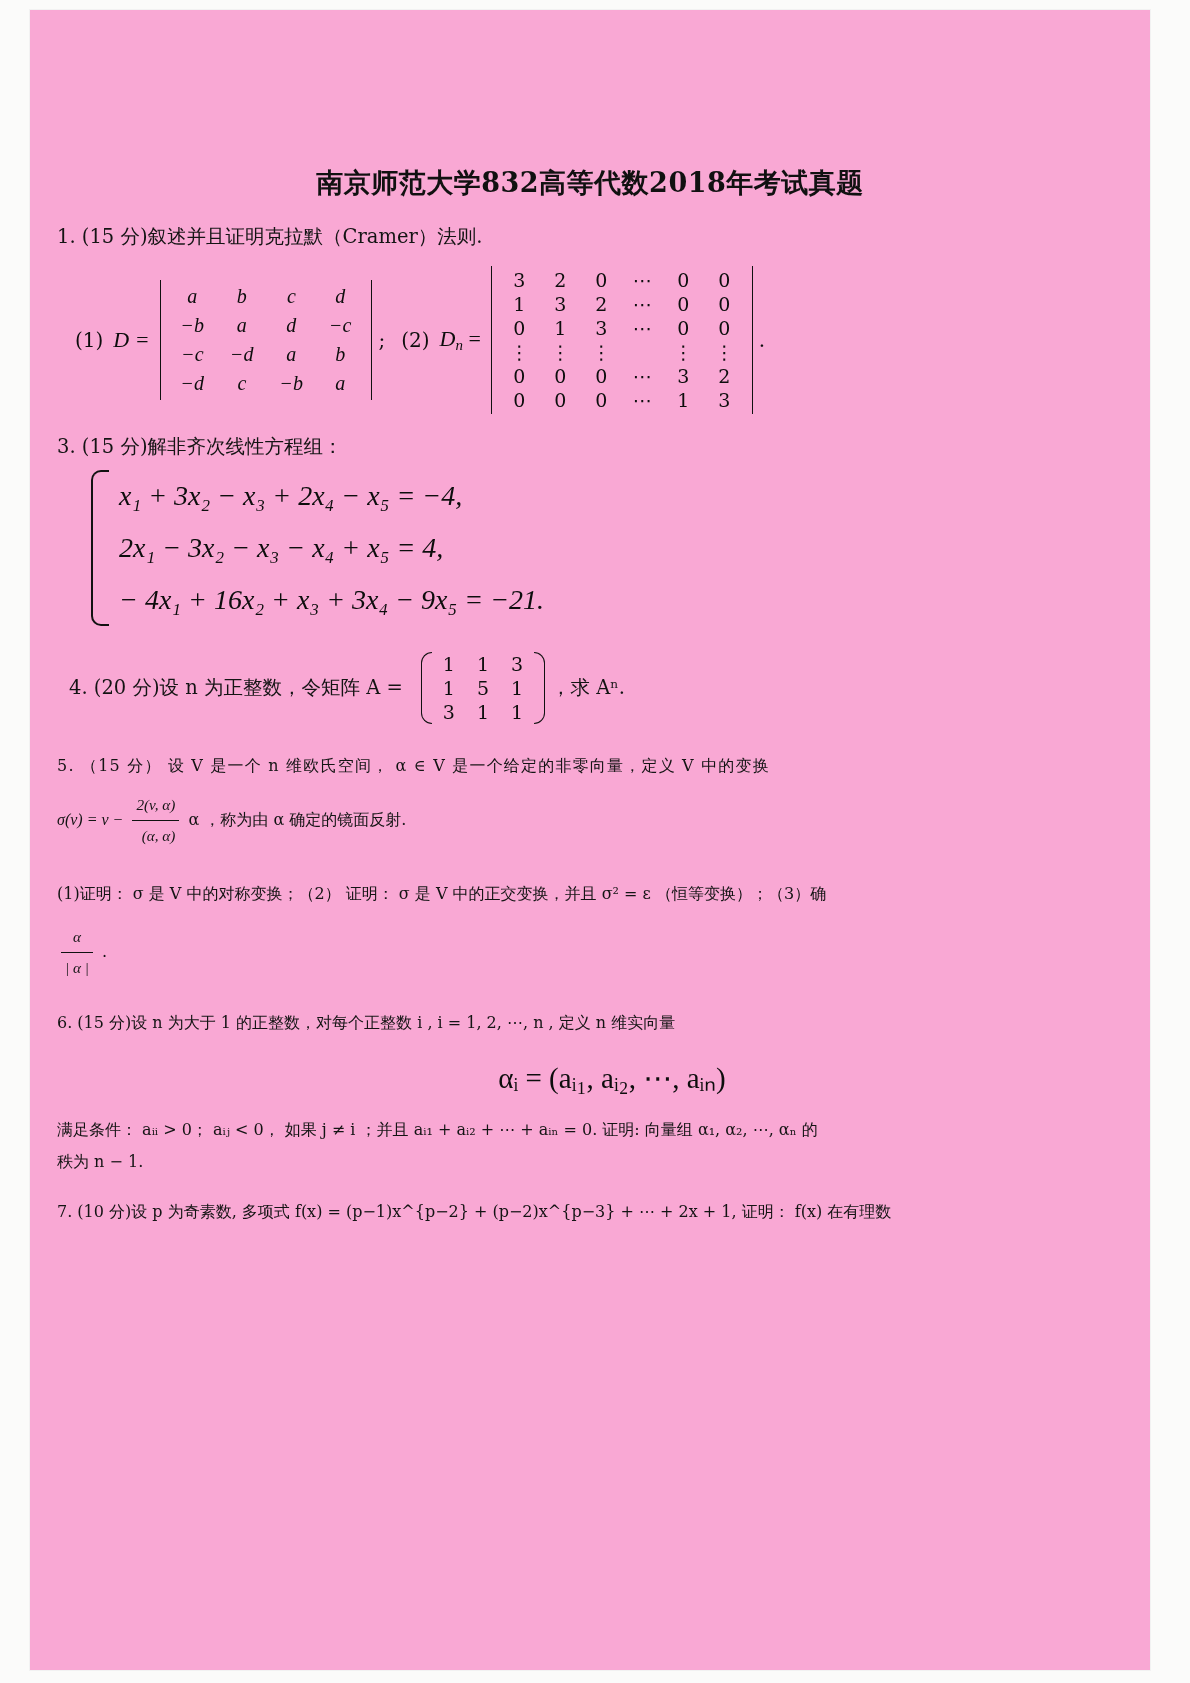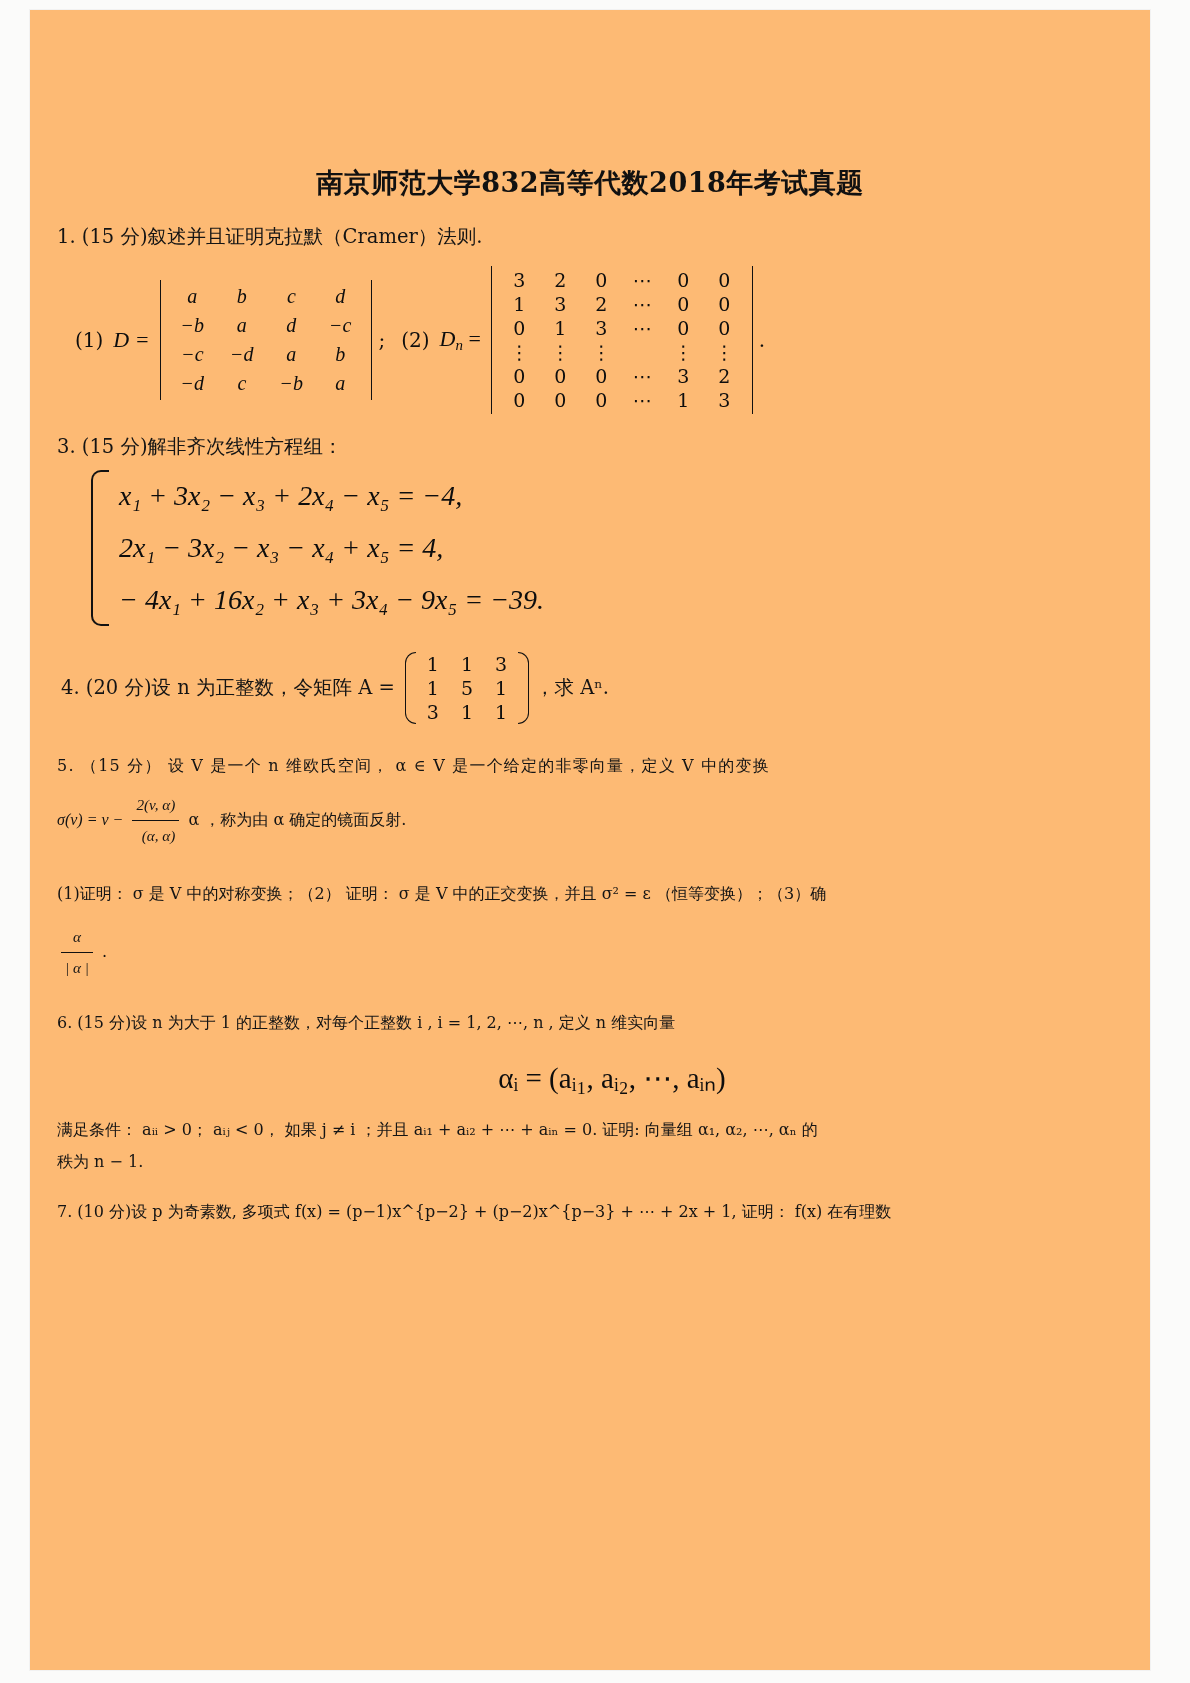--- a/index.html
+++ b/index.html
@@ -21,21 +21,21 @@
     width: 1190px;
     height: 1683px;
     background: #fbfbfa;
   }
   .paper {
     position: absolute;
     left: 30px;
     top: 10px;
     width: 1120px;
     height: 1660px;
-    background: #fdba74;
+    background: #f9a8d4;
     box-shadow: 0 0 0 1px #f2f2f2;
   }
   .doc-title {
     position: absolute;
     left: 0; right: 0;
     top: 155px;
     text-align: center;
     font-size: 27px;
     font-weight: bold;
     letter-spacing: 0.5px;
@@ -256,26 +256,26 @@
         </span>
         <span class="lbl">.</span>
       </div>
 
       <div class="q" style="margin-top:18px">3. (15 分)解非齐次线性方程组：</div>
       <div class="sys">
         <div class="brace"></div>
         <div class="sys-lines">
           <div>x₁ + 3x₂ − x₃ + 2x₄ − x₅ = −4,</div>
           <div>2x₁ − 3x₂ − x₃ − x₄ + x₅ = 4,</div>
-          <div>− 4x₁ + 16x₂ + x₃ + 3x₄ − 9x₅ = −39.</div>
+          <div>− 4x₁ + 16x₂ + x₃ + 3x₄ − 9x₅ = −21.</div>
         </div>
       </div>
 
       <div class="det-row" style="margin-top:26px; margin-left:0">
-        <span class="q" style="margin:4px">4. (20 分)设 n 为正整数，令矩阵 A =</span>
+        <span class="q" style="margin:12px">4. (20 分)设 n 为正整数，令矩阵 A =</span>
         <span class="paren">
           <table class="mat num">
             <tbody>
                 <tr>
               <td>1</td>
               <td>1</td>
               <td>3</td>
             </tr>
             <tr>
               <td>1</td>

